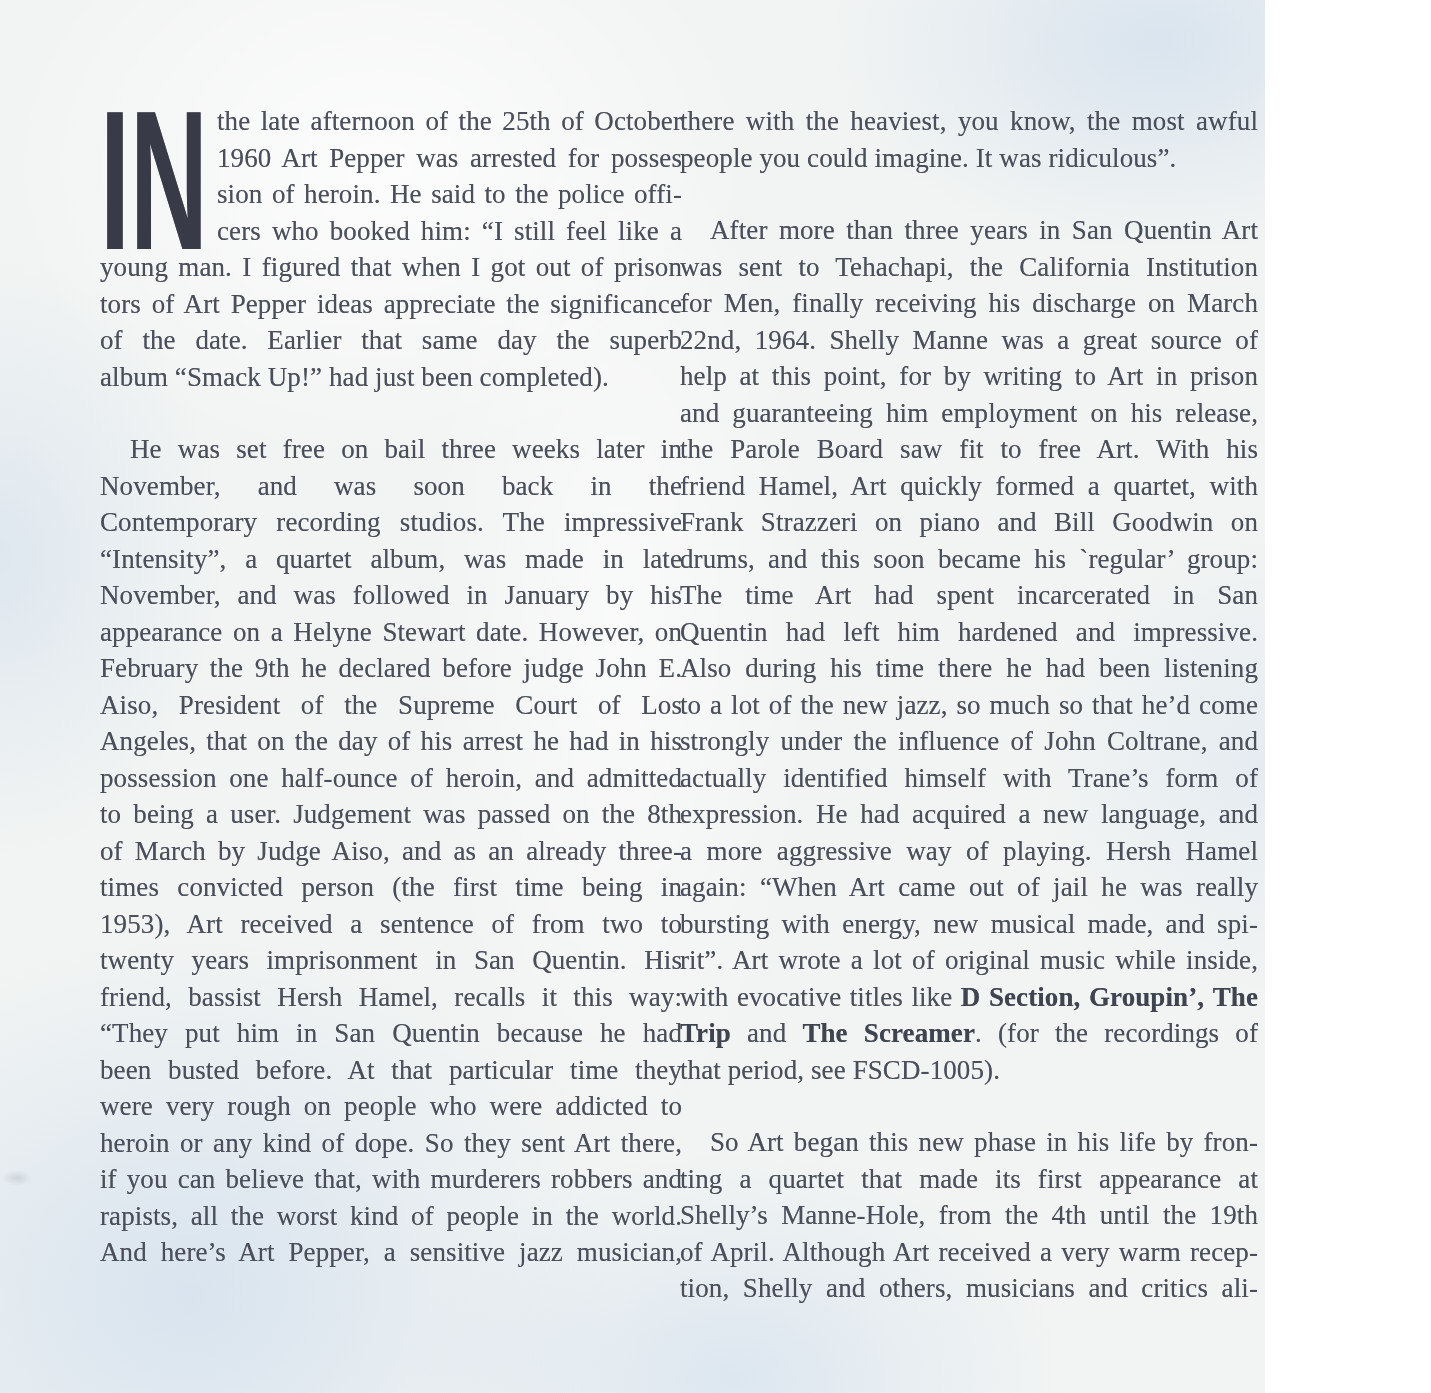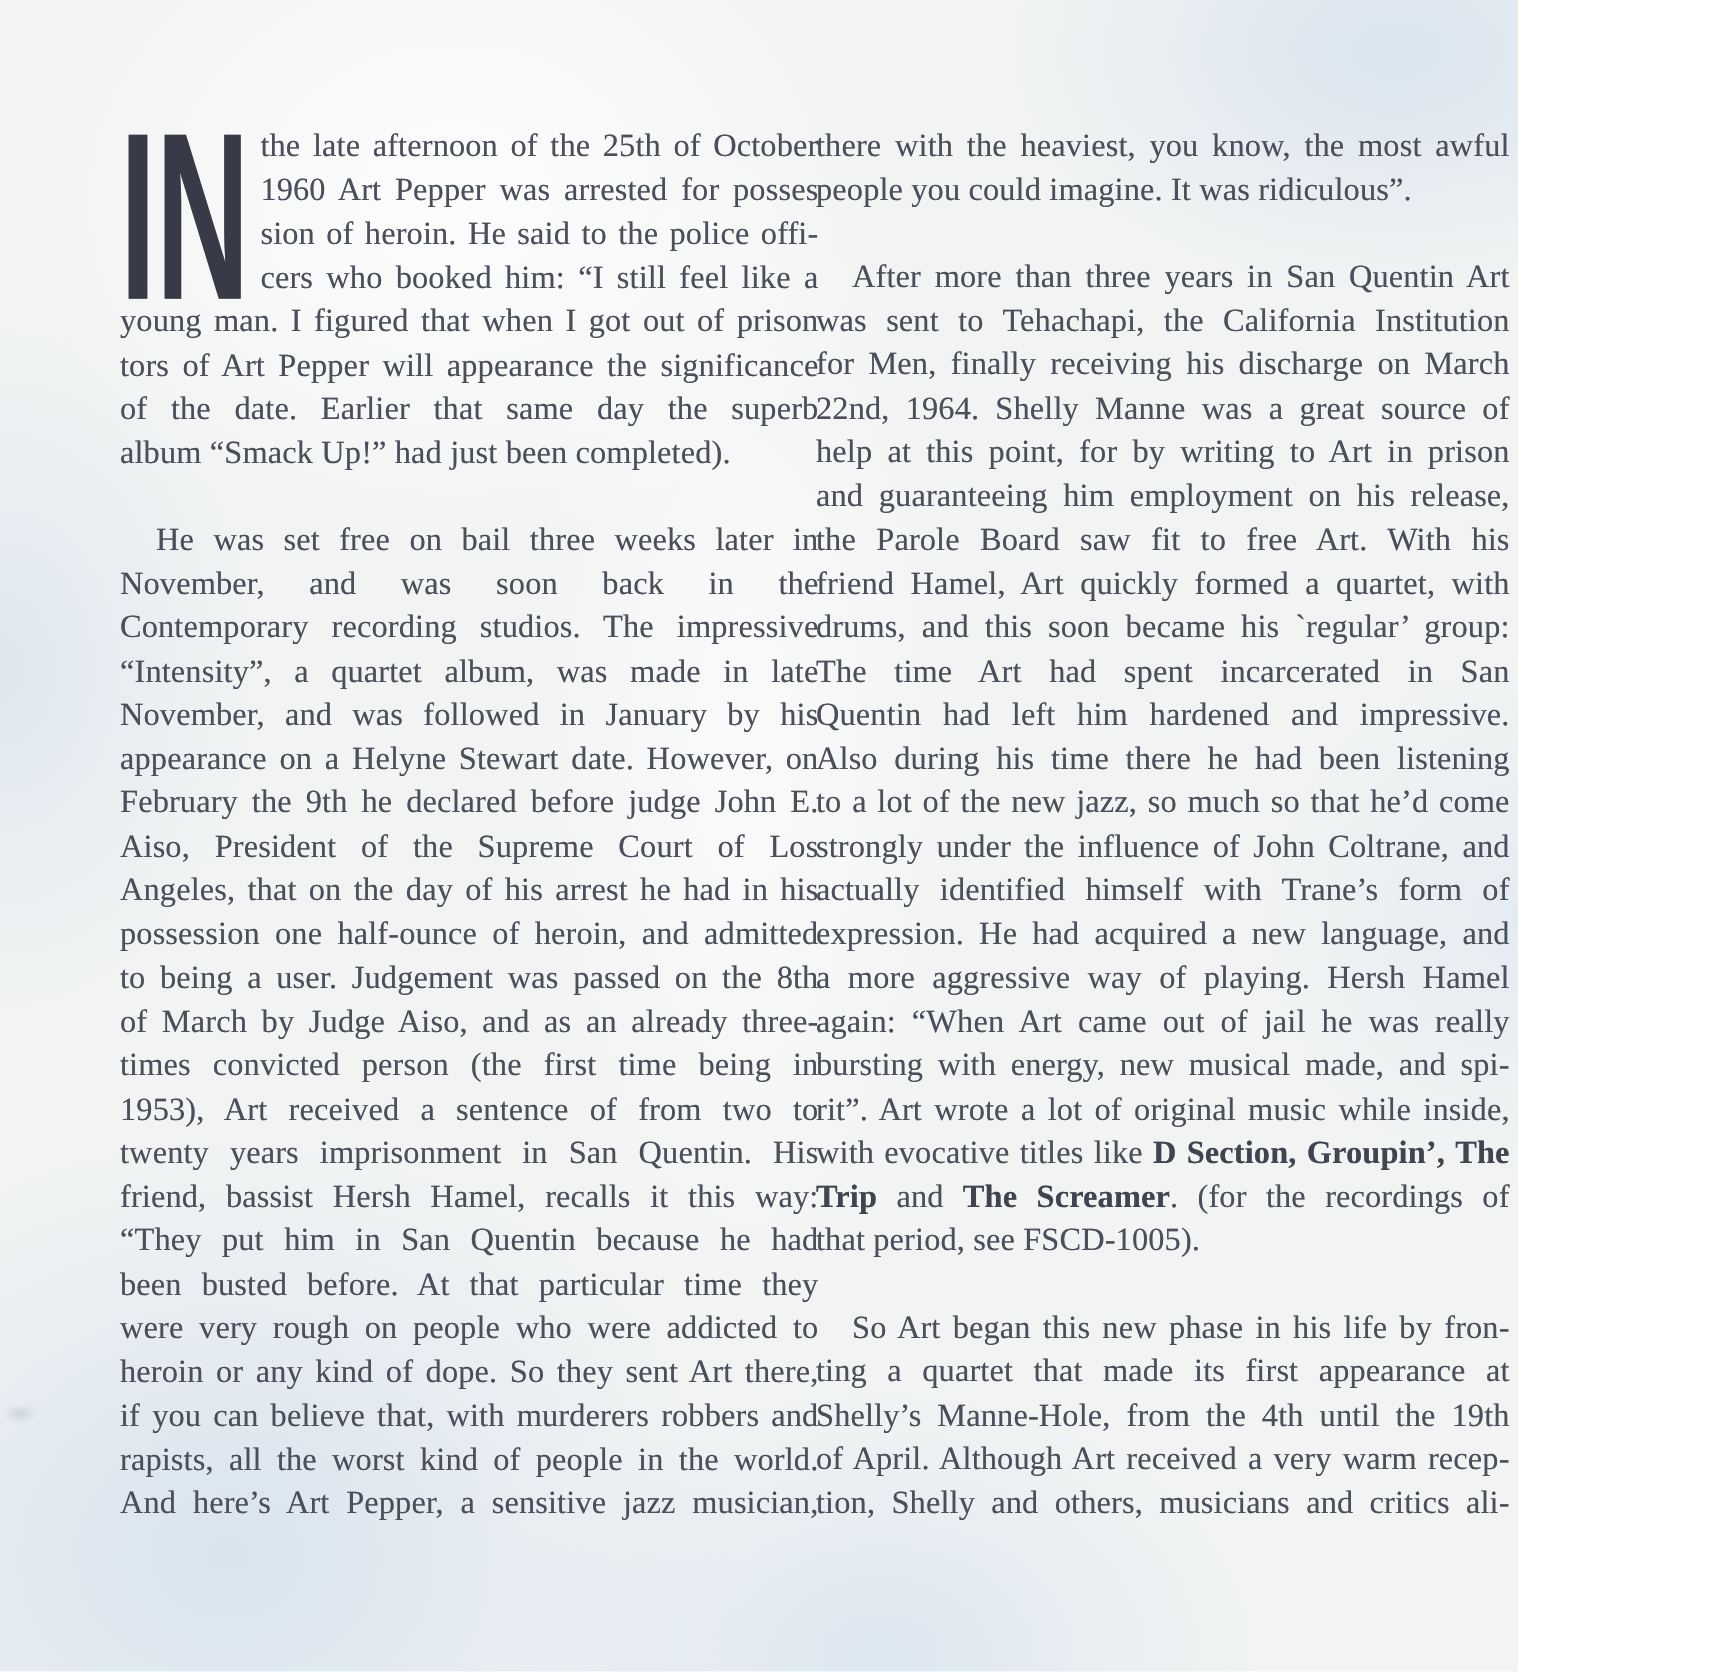--- a/index.html
+++ b/index.html
@@ -94,21 +94,21 @@
       <div class="dropcap">
         <svg width="108" height="145" viewBox="0 0 108 145" preserveAspectRatio="none">
           <text x="0" y="145" font-size="199" textLength="108" lengthAdjust="spacingAndGlyphs">IN</text>
         </svg>
       </div>
     <div class="line">the late afternoon of the 25th of October</div>
         <div class="line">1960 Art Pepper was arrested for posses</div>
         <div class="line">sion of heroin. He said to the police offi-</div>
         <div class="line">cers who booked him: “I still feel like a</div>
         <div class="line">young man. I figured that when I got out of prison</div>
-        <div class="line">tors of Art Pepper will appearance the significance</div>
+        <div class="line">tors of Art Pepper ideas appreciate the significance</div>
         <div class="line">of the date. Earlier that same day the superb</div>
         <div class="line no-just-last">album “Smack Up!” had just been completed).</div>
       </div>
     <div class="para">
         <div class="line indent">He was set free on bail three weeks later in</div>
         <div class="line">November, and was soon back in the</div>
         <div class="line">Contemporary recording studios. The impressive</div>
         <div class="line">“Intensity”, a quartet album, was made in late</div>
         <div class="line">November, and was followed in January by his</div>
         <div class="line">appearance on a Helyne Stewart date. However, on</div>
@@ -139,20 +139,21 @@
       </div>
     <div class="para">
         <div class="line indent">After more than three years in San Quentin Art</div>
         <div class="line">was sent to Tehachapi, the California Institution</div>
         <div class="line">for Men, finally receiving his discharge on March</div>
         <div class="line">22nd, 1964. Shelly Manne was a great source of</div>
         <div class="line">help at this point, for by writing to Art in prison</div>
         <div class="line">and guaranteeing him employment on his release,</div>
         <div class="line">the Parole Board saw fit to free Art. With his</div>
         <div class="line">friend Hamel, Art quickly formed a quartet, with</div>
+        <div class="line">Frank Strazzeri on piano and Bill Goodwin on</div>
         <div class="line">drums, and this soon became his `regular’ group:</div>
         <div class="line">The time Art had spent incarcerated in San</div>
         <div class="line">Quentin had left him hardened and impressive.</div>
         <div class="line">Also during his time there he had been listening</div>
         <div class="line">to a lot of the new jazz, so much so that he’d come</div>
         <div class="line">strongly under the influence of John Coltrane, and</div>
         <div class="line">actually identified himself with Trane’s form of</div>
         <div class="line">expression. He had acquired a new language, and</div>
         <div class="line">a more aggressive way of playing. Hersh Hamel</div>
         <div class="line">again: “When Art came out of jail he was really</div>

